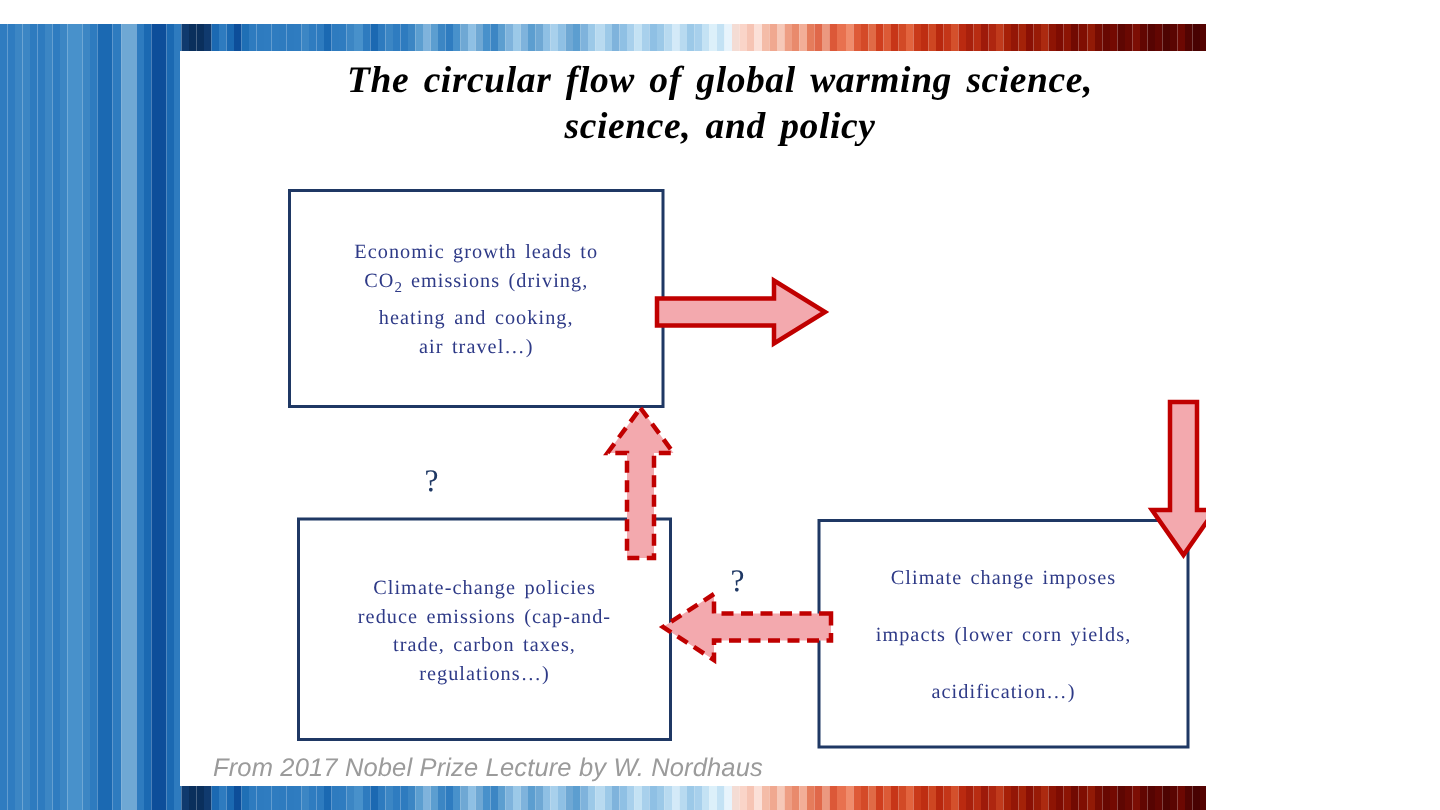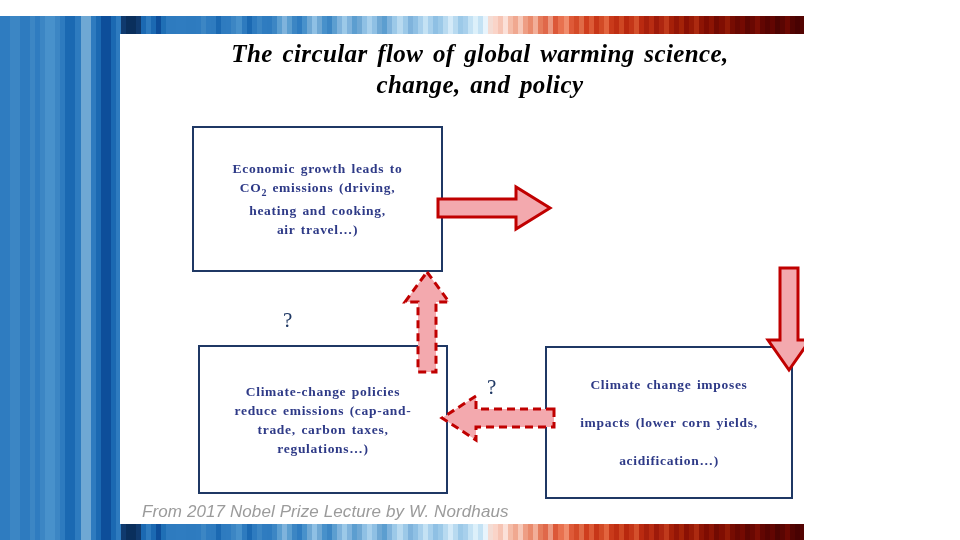--- a/index.html
+++ b/index.html
@@ -61,21 +61,21 @@
     justify-content: center;
     text-align: center;
     color: #2E3A87;
     font-family: "Liberation Serif", serif;
     font-size: 13.5px;
     line-height: 19px;
     letter-spacing: 0.7px;
     word-spacing: 1.5px;
     padding: 4px 8px;
   }
-  .flowbox .txt { display: block; width: 100%; font-weight: bold; }
+  .flowbox .txt { display: block; width: 100%; }
   .sub { font-size: 10px; vertical-align: sub; letter-spacing: 0.4px; }
 
   #box-economy  { left:  72px; top:  92px; width: 251px; height: 146px; }
   #box-climate  { left: 420px; top:  94px; width: 250px; height: 146px; }
   #box-impacts  { left: 425px; top: 312px; width: 248px; height: 153px; }
   #box-policies { left:  78px; top: 311px; width: 250px; height: 149px; }
 
   
   .arrow-svg { position: absolute; overflow: visible; }
   #arrow-top    { left: 316px; top: 150px;  width: 116px; height: 48px; }
@@ -274,21 +274,21 @@
       <div class="stripe" style="background: rgb(108, 8, 2);"></div>
       <div class="stripe" style="background: rgb(82, 4, 2);"></div>
       <div class="stripe" style="background: rgb(72, 2, 2);"></div>
       <div class="stripe" style="background: rgb(84, 4, 2);"></div>
     </div>
 
   <div id="panel">
 
     <div id="title">
       <span>The circular flow of global warming science,</span><br>
-      <span>change, and policy</span>
+      <span>science, and policy</span>
     </div>
 
     <div class="flowbox" id="box-economy">
       <span class="txt">
         <span>Economic growth leads to</span><br>
         <span>CO</span><span class="sub">2</span><span> emissions (driving,</span><br>
         <span>heating and cooking,</span><br>
         <span>air travel…)</span>
       </span>
     </div>

